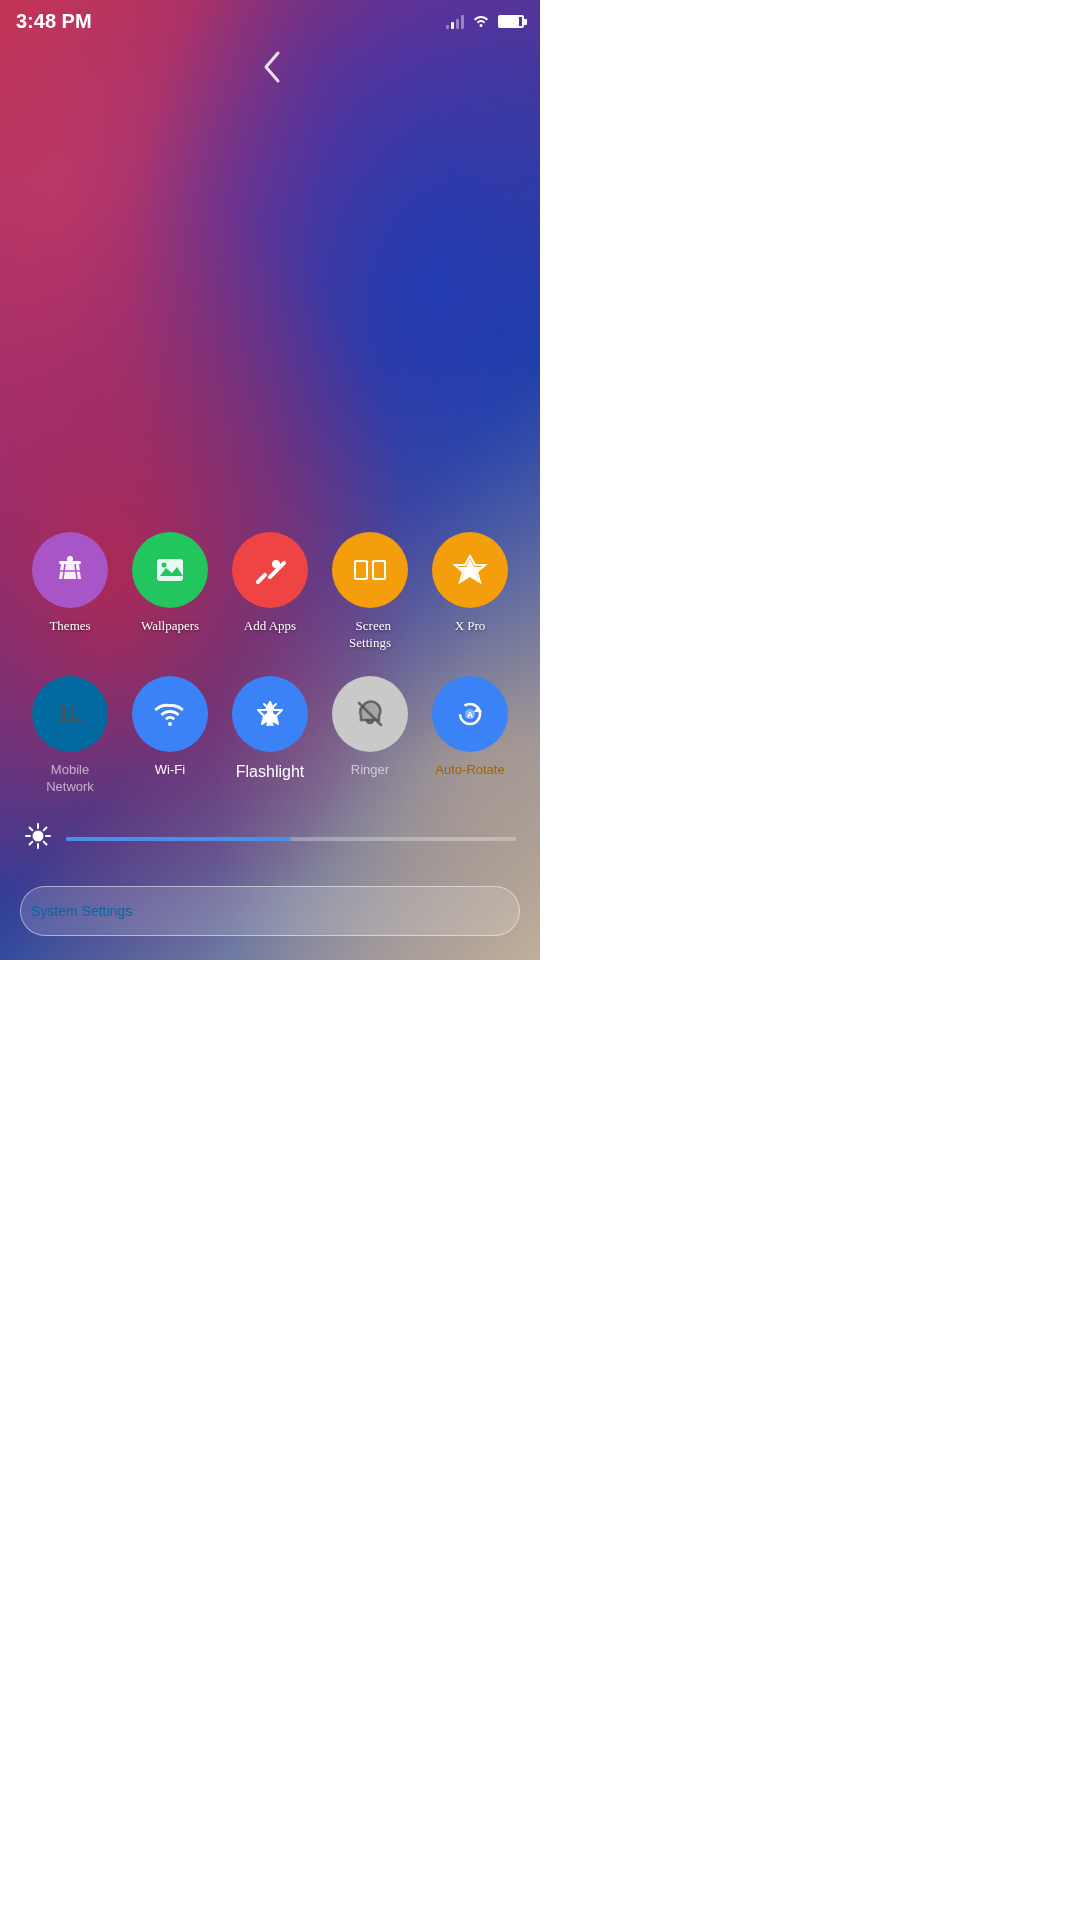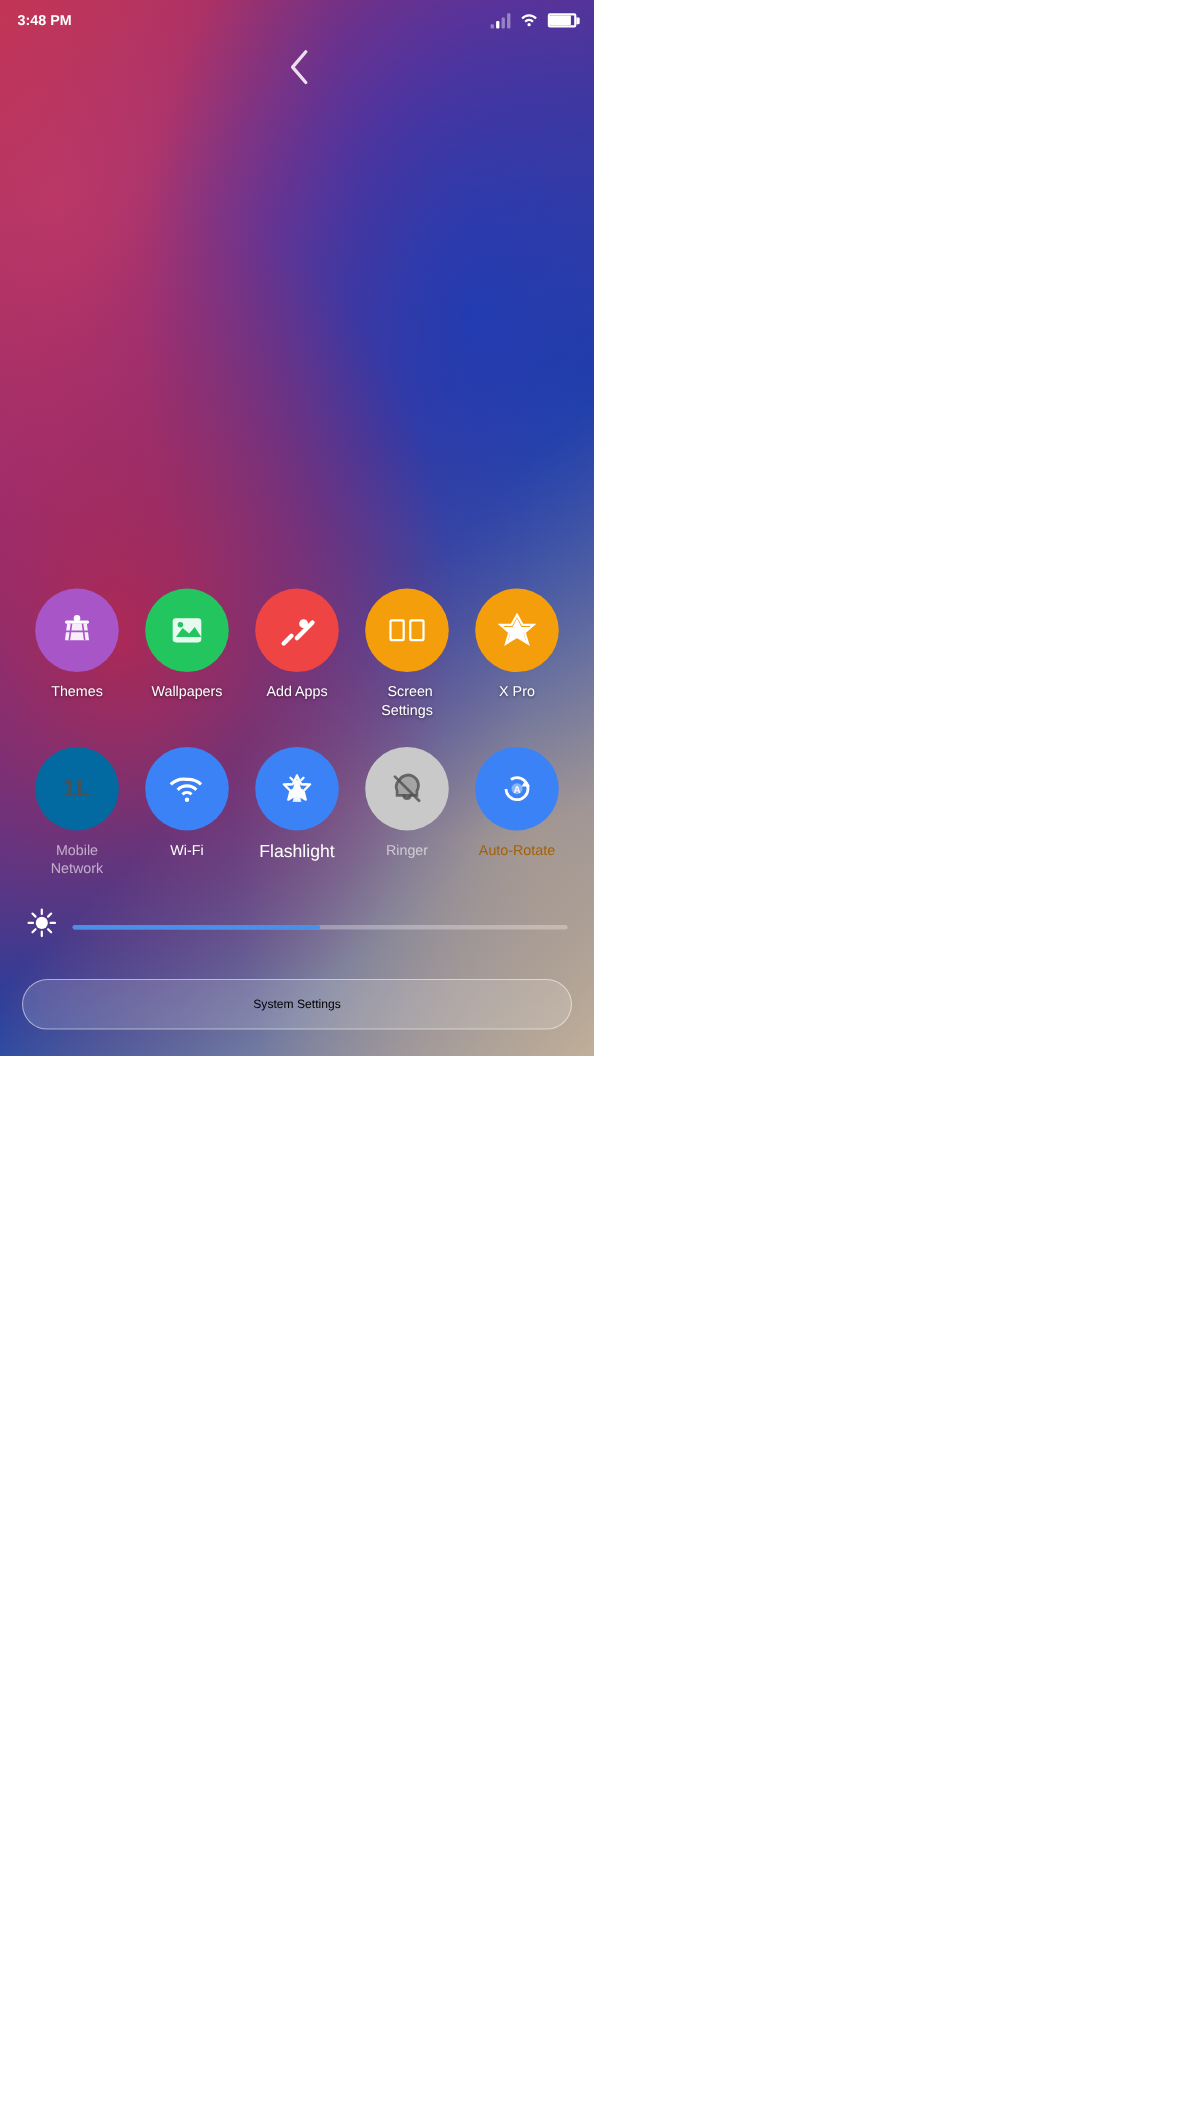--- a/index.html
+++ b/index.html
@@ -29,21 +29,21 @@
     .status-bar {
       position: relative;
       z-index: 10;
       display: flex;
       align-items: center;
       justify-content: space-between;
       padding: 10px 16px 6px;
       color: white;
     }
     .status-time {
-      font-size: 13px;
+      font-size: 20px;
       font-weight: 600;
     }
     .status-icons {
       display: flex;
       align-items: center;
       gap: 8px;
     }
     .signal-bars {
       display: flex;
       align-items: flex-end;
@@ -136,20 +136,21 @@
       margin-bottom: 10px;
       font-size: 34px;
     }
 
     .app-label {
       color: white;
       font-size: 13px;
       text-align: center;
       line-height: 1.3;
       text-shadow: 0 1px 3px rgba(0,0,0,0.5);
+      font-family: Liberation Serif, serif;
     }
 
     
     .toggle-grid {
       display: flex;
       justify-content: space-around;
       padding: 14px 20px 10px;
     }
 
     .toggle-item {
@@ -219,24 +220,24 @@
       gap: 14px;
       padding: 14px 20px 24px;
     }
 
     .bottom-btn {
       flex: 1;
       padding: 16px 10px;
       border-radius: 30px;
       border: 1.5px solid rgba(255,255,255,0.5);
       background: rgba(255,255,255,0.15);
-      color: #000000;
-      font-size: 11px;
+      color: #0369a1;
+      font-size: 14px;
       font-weight: 500;
-      text-align: center;
+      text-align: left;
       cursor: pointer;
       backdrop-filter: blur(4px);
     }
 
   </style>
 </head>
 <body>
 
 <div class="wallpaper"></div>
 

